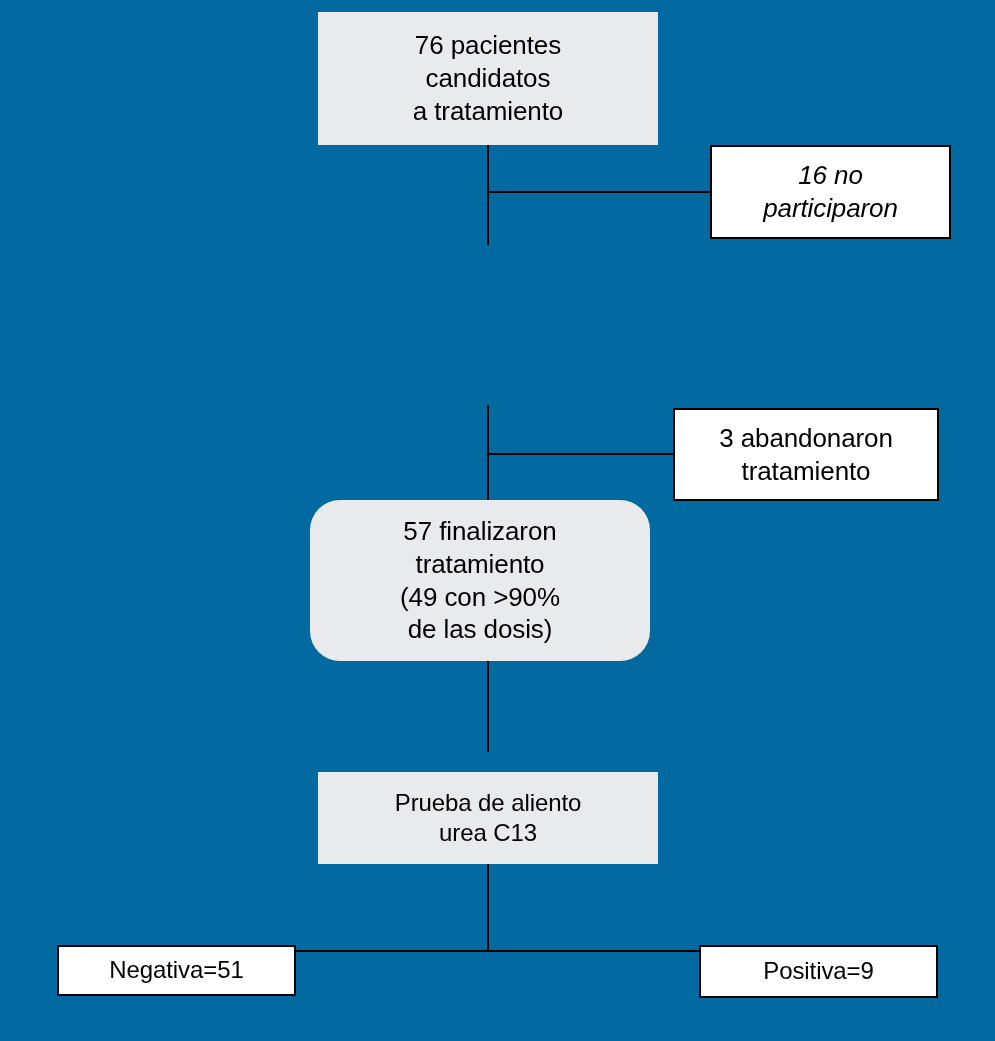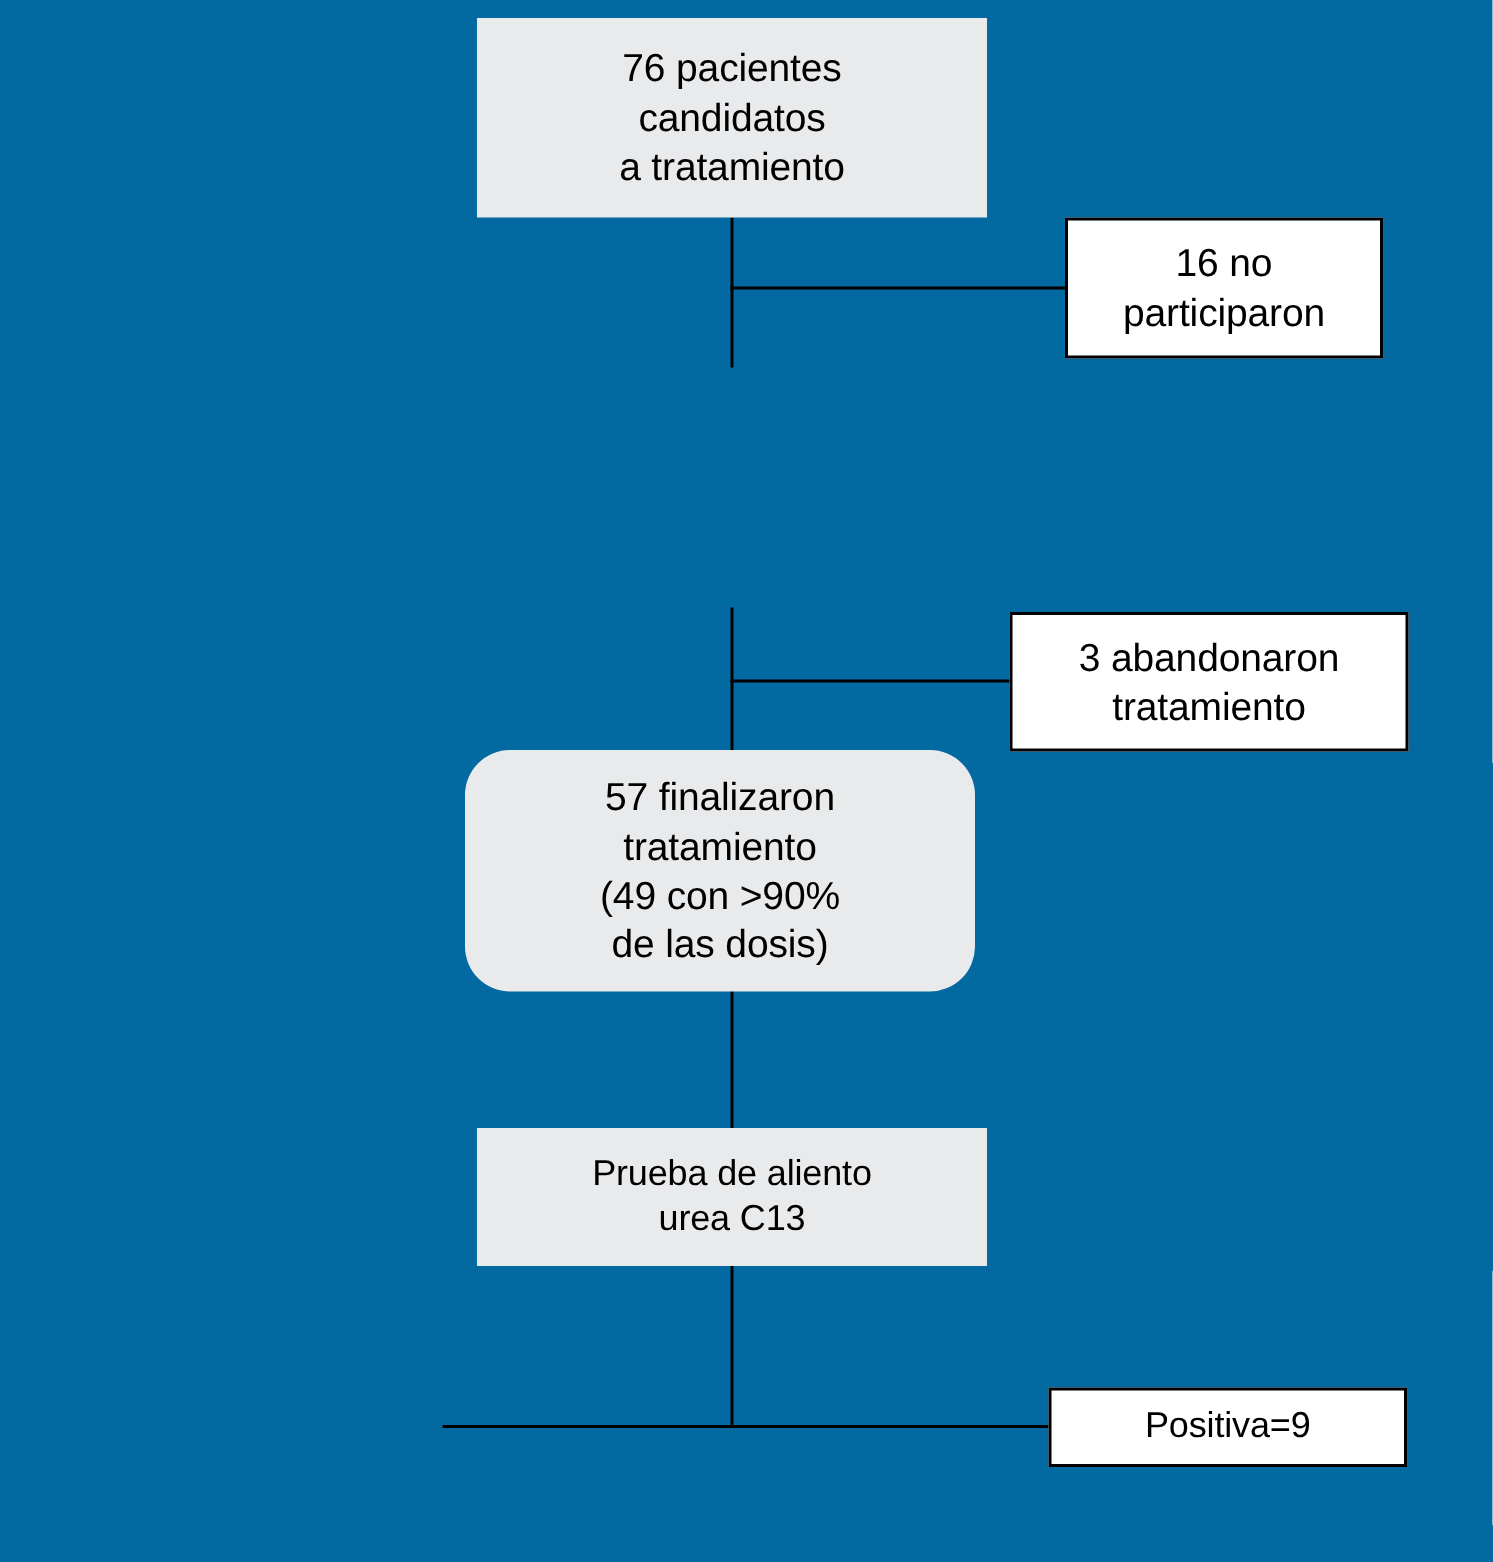--- a/index.html
+++ b/index.html
@@ -37,20 +37,21 @@
     border: none;
     font-size: 26px;
   }
   .node-outlined {
     background: #ffffff;
     border: 2px solid #000000;
     font-size: 26px;
   }
   .node-small {
     font-size: 24px;
+    margin-top: 20px;
   }
 
   
   .conn {
     position: absolute;
     background: #000000;
   }
   .conn-v { width: 2px; }
   .conn-h { height: 2px; }
 </style>
@@ -71,21 +72,21 @@
 
   <div class="conn conn-v" style="left:487px; top:843px; height:109px;"></div>
   <div class="conn conn-h" style="left:295px; top:950px; width:405px;"></div>
 
   <div class="node node-filled" style="left:318px; top:12px; width:340px; height:133px;">
     <span>76 pacientes
 candidatos
 a tratamiento</span>
   </div>
 
-  <div class="node node-outlined" style="left:710px; top:145px; width:212px; height:94px;">
+  <div class="node node-outlined" style="left:710px; top:145px; width:241px; height:94px;font-style:italic;">
     <span>16 no
 participaron</span>
   </div>
 
 
   <div class="node node-outlined" style="left:673px; top:408px; width:266px; height:93px;">
     <span>3 abandonaron
 tratamiento</span>
   </div>
 
@@ -94,18 +95,21 @@
 tratamiento
 (49 con &gt;90%
 de las dosis)</span>
   </div>
 
   <div class="node node-filled node-small" style="left:318px; top:752px; width:340px; height:92px;">
     <span>Prueba de aliento
 urea C13</span>
   </div>
 
+  <div class="node node-outlined node-small" style="left:57px; top:925px; width:239px; height:51px;">
+    <span>Negativa=51</span>
+  </div>
 
   <div class="node node-outlined node-small" style="left:699px; top:925px; width:239px; height:53px;align-items:center;">
     <span>Positiva=9</span>
   </div>
 
 </div>
 
 </body></html>

